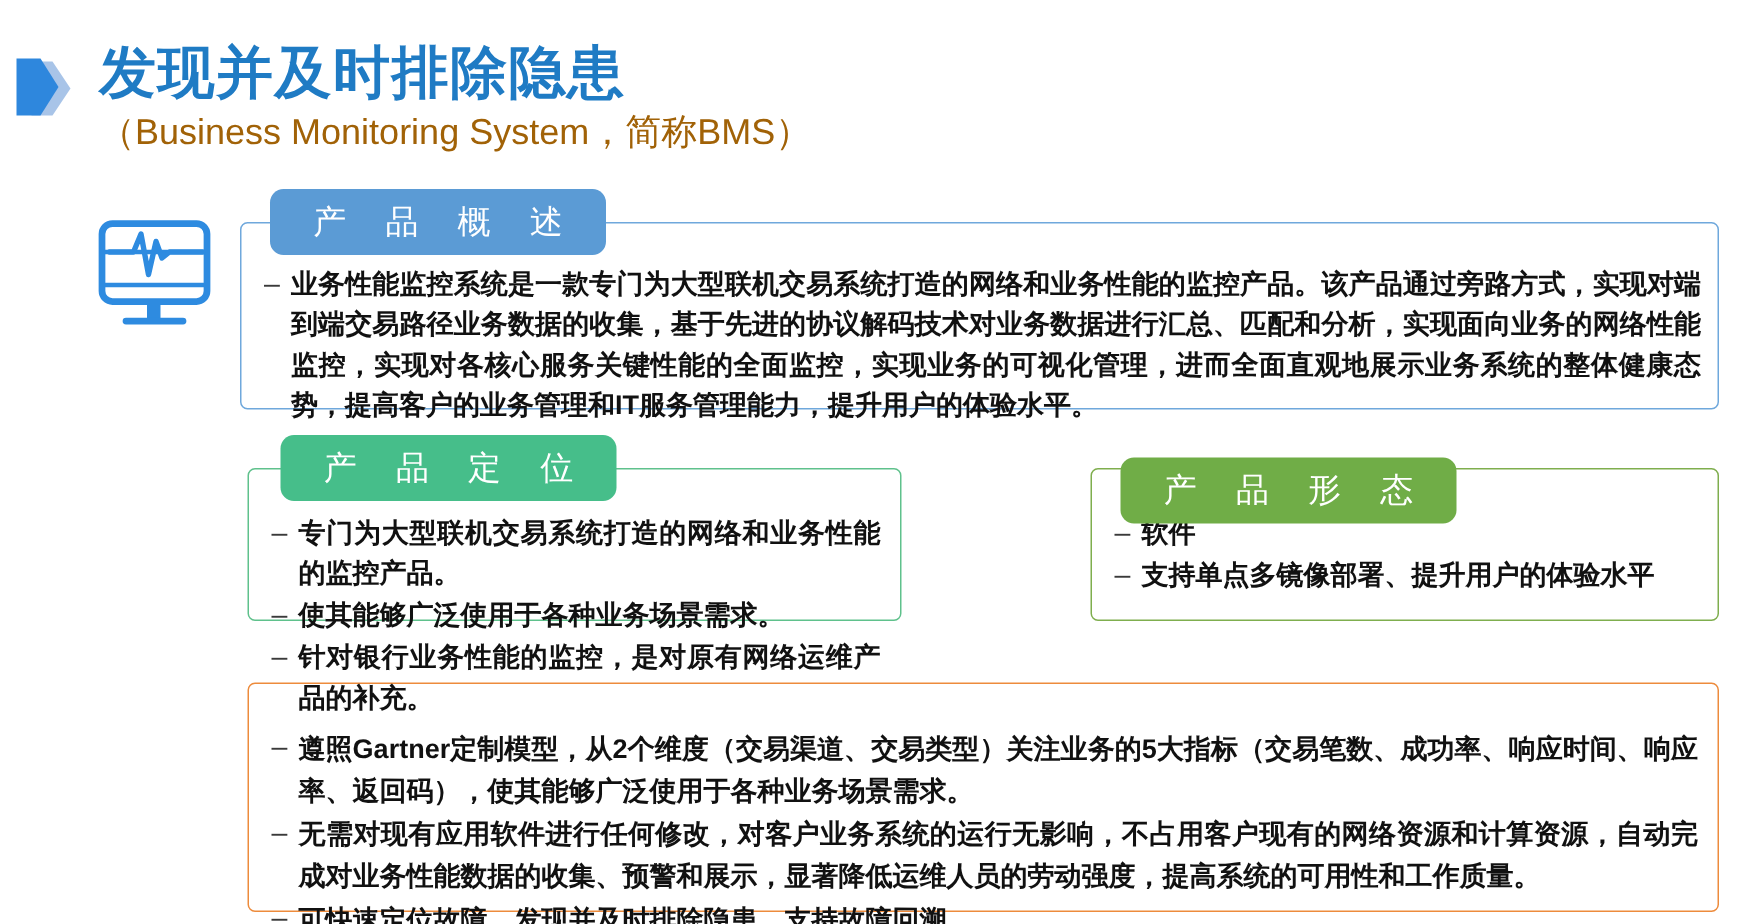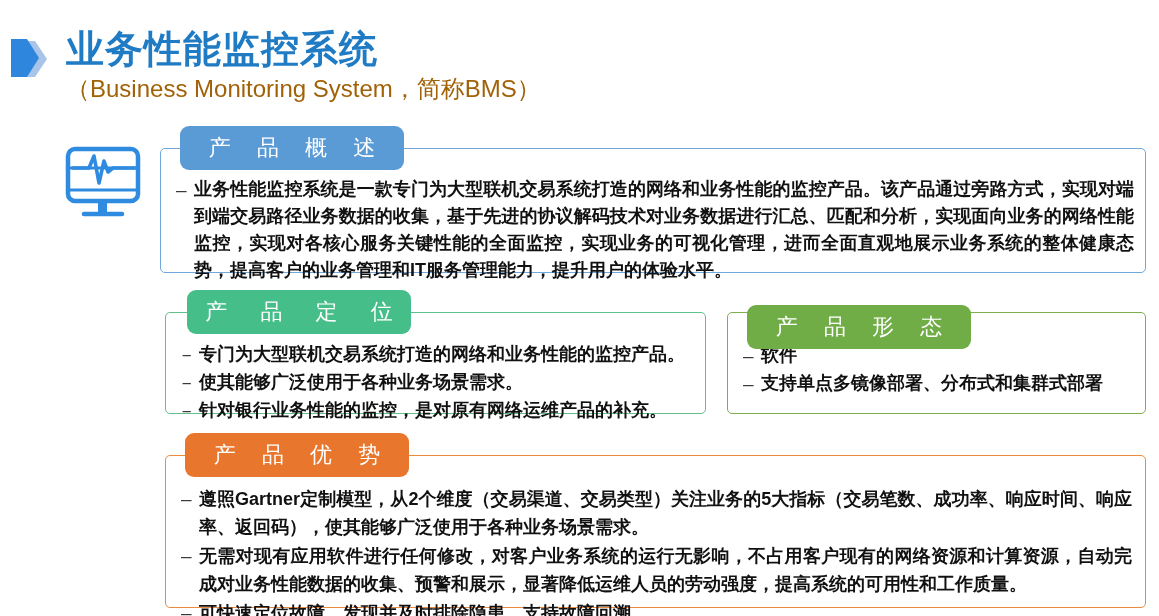--- a/index.html
+++ b/index.html
@@ -53,21 +53,21 @@
   }
 
   
   #panel-overview { left: 160px; top: 148px; width: 986px; height: 125px; padding-left: 32px; }
   #panel-overview .frame { border-color: #6FA8DC; }
   #panel-overview .tab { left: 20px; width: 224px; background: #5B9BD5; }
   #panel-overview .body { top: 24px; padding-right: 12px; }
   #panel-overview .btext { font-weight: 600; }
 
   
-  #panel-position { left: 165px; top: 312px; width: 541px; height: 102px; font-family: Liberation Mono, monospace; }
+  #panel-position { left: 165px; top: 312px; width: 436px; height: 102px; }
   #panel-position .frame { border-color: #5FC18C; }
   #panel-position .tab { left: 22px; width: 224px; background: #46BE8A; }
 
   
   #panel-form { left: 727px; top: 312px; width: 419px; height: 102px; }
   #panel-form .frame { border-color: #7FAE4E; }
   #panel-form .tab { left: 20px; width: 224px; background: #70AD47; margin-top: 15px; }
 
   
   #panel-advantage { left: 165px; top: 455px; width: 981px; height: 153px; }
@@ -82,21 +82,21 @@
 <div id="slide">
 
   <div class="logo-mark">
     <svg width="56" height="52" viewBox="0 0 56 52">
       <path d="M16 8 L30 8 L42 26 L30 44 L16 44 Z" fill="#A8C4E8"></path>
       <path d="M6 6 L22 6 L34 25 L22 44 L6 44 Z" fill="#2E87DD"></path>
     </svg>
   </div>
 
   <div class="title-block">
-    <div class="main-title">业务性能监控系统</div>
+    <div class="main-title">发现并及时排除隐患</div>
     <div class="sub-title">（Business Monitoring System，简称BMS）</div>
   </div>
 
   <div class="monitor-icon">
     <svg width="92" height="92" viewBox="0 0 92 92">
       <rect x="11" y="14" width="70" height="52" rx="7" ry="7" fill="none" stroke="#2E8BE0" stroke-width="4.5"></rect>
       <line x1="13" y1="33" x2="79" y2="33" stroke="#2E8BE0" stroke-width="3"></line>
       <line x1="13" y1="55" x2="79" y2="55" stroke="#2E8BE0" stroke-width="3"></line>
       <polyline points="16,33 32,33 37,21 42,48 47,26 51,37 56,33 78,33" fill="none" stroke="#2E8BE0" stroke-width="3.6" stroke-linejoin="round" stroke-linecap="round"></polyline>
       <rect x="41" y="66" width="9" height="12" fill="#2E8BE0"></rect>
@@ -137,28 +137,27 @@
   <div class="panel" id="panel-form">
     <div class="frame"></div>
     <div class="tab">产 品 形 态</div>
     <div class="body">
       <div class="bullet-row">
         <span class="dash">–</span>
         <span class="btext">软件</span>
       </div>
       <div class="bullet-row">
         <span class="dash">–</span>
-        <span class="btext">支持单点多镜像部署、分布式和集群式部署</span>
+        <span class="btext">支持单点多镜像部署、提升用户的体验水平</span>
       </div>
     </div>
   </div>
 
   <div class="panel" id="panel-advantage">
     <div class="frame"></div>
-    <div class="tab">产 品 优 势</div>
     <div class="body">
       <div class="bullet-row">
         <span class="dash">–</span>
         <span class="btext">遵照Gartner定制模型，从2个维度（交易渠道、交易类型）关注业务的5大指标（交易笔数、成功率、响应时间、响应率、返回码），使其能够广泛使用于各种业务场景需求。</span>
       </div>
       <div class="bullet-row">
         <span class="dash">–</span>
         <span class="btext">无需对现有应用软件进行任何修改，对客户业务系统的运行无影响，不占用客户现有的网络资源和计算资源，自动完成对业务性能数据的收集、预警和展示，显著降低运维人员的劳动强度，提高系统的可用性和工作质量。</span>
       </div>
       <div class="bullet-row">

